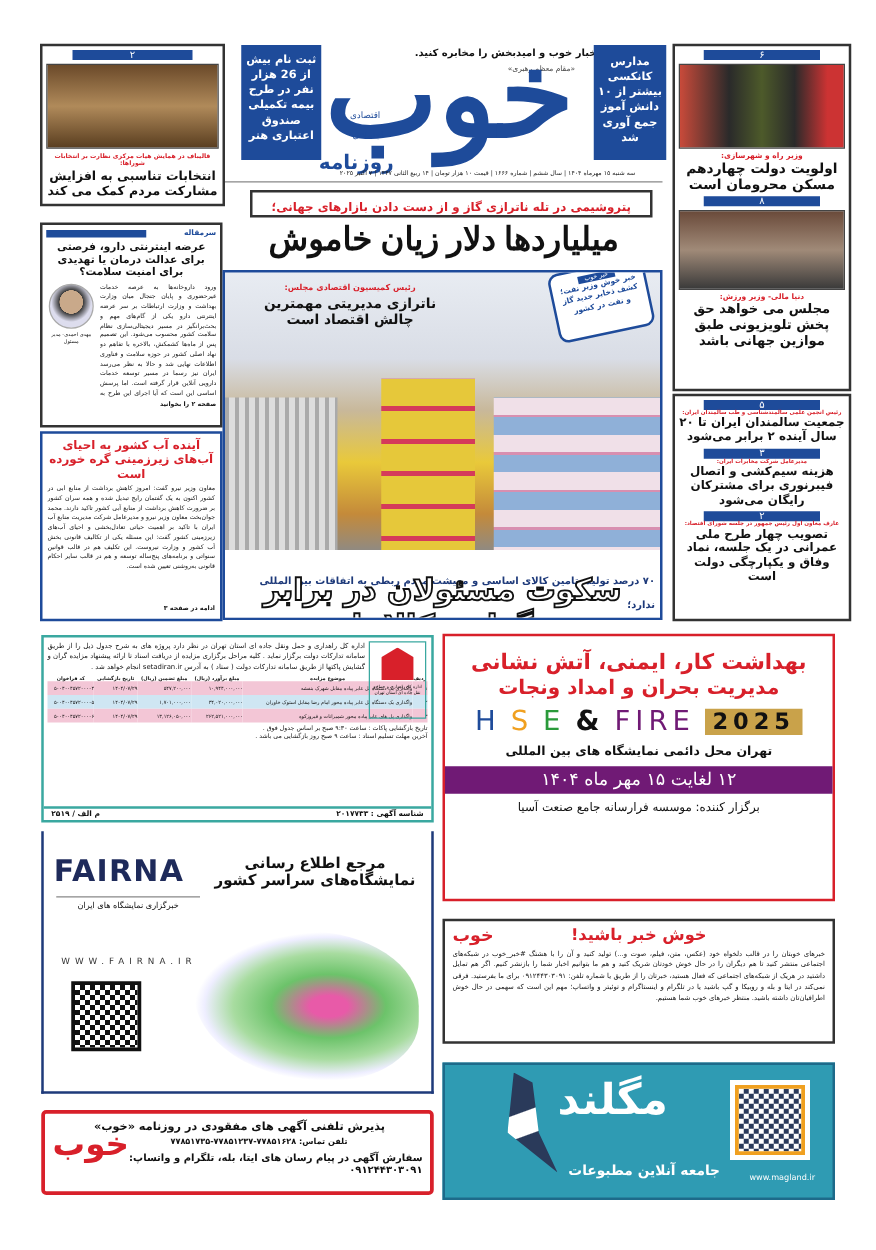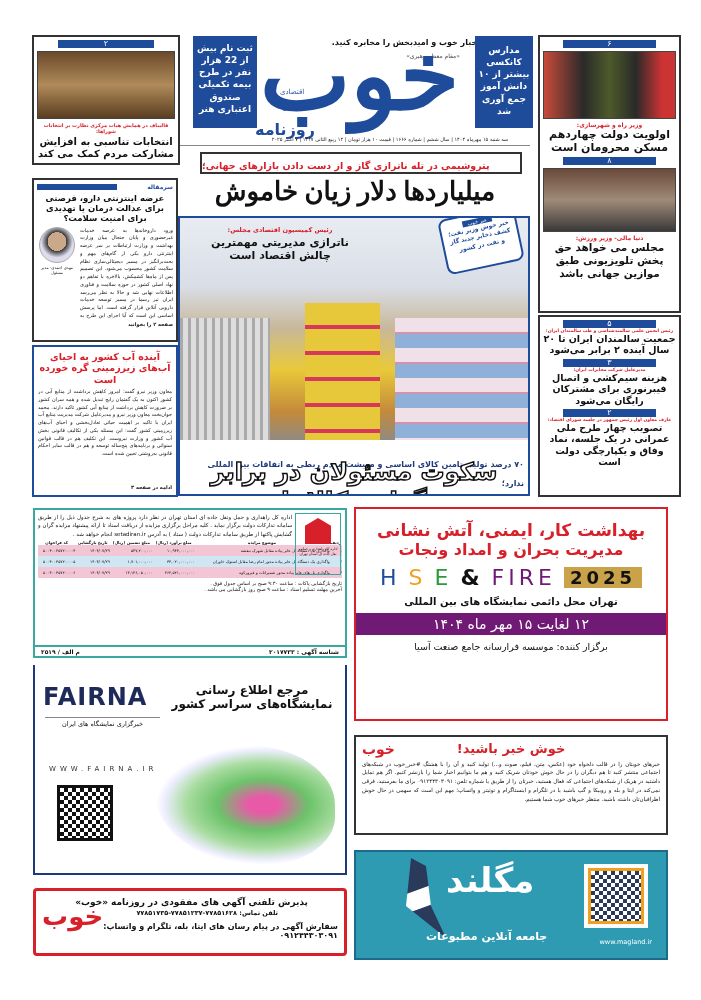--- a/index.html
+++ b/index.html
@@ -21,21 +21,21 @@
   <div class="abs" style="right:60px;top:30px;font-size:8px;font-weight:bold">اخبار خوب و امیدبخش را مخابره کنید.</div>
   <div class="abs" style="right:80px;top:44px;font-size:6px;color:#444">«مقام معظم رهبری»</div>
   <div class="abs blue" style="left:10px;top:20px;font-size:96px;font-weight:bold;line-height:1;font-family:'DejaVu Serif',serif">خوب</div>
   <div class="abs blue" style="left:5px;top:112px;font-size:16px;font-weight:bold;transform:translateX(0)">روزنامه</div>
   <div class="abs blue" style="left:30px;top:80px;font-size:7px">اقتصادی</div>
   <div class="abs blue" style="left:32px;top:96px;font-size:7px">اجتماعی</div>
 </div>
 <div class="abs" style="left:240px;top:136px;width:300px;font-size:5px;text-align:center;color:#222">سه شنبه ۱۵ مهرماه ۱۴۰۴ | سال ششم | شماره ۱۶۶۶ | قیمت ۱۰ هزار تومان | ۱۴ ربیع الثانی ۱۴۴۷ | ۷ اکتبر ۲۰۲۵</div>
 <div class="abs" style="left:180px;top:145px;width:350px;border-top:1px solid #888"></div>
 
-<div class="abs" style="left:193px;top:36px;width:64px;height:92px;background:#1e4b9a;color:#fff;font-size:9px;font-weight:bold;text-align:center;padding:6px 3px;line-height:1.35">ثبت نام بیش از 22 هزار نفر در طرح بیمه تکمیلی صندوق اعتباری هنر</div>
+<div class="abs" style="left:193px;top:36px;width:64px;height:92px;background:#1e4b9a;color:#fff;font-size:9px;font-weight:bold;text-align:center;padding:6px 3px;line-height:1.35">ثبت نام بیش از 26 هزار نفر در طرح بیمه تکمیلی صندوق اعتباری هنر</div>
 <div class="abs" style="left:475px;top:36px;width:58px;height:92px;background:#1e4b9a;color:#fff;font-size:9px;font-weight:bold;text-align:center;padding:8px 3px;line-height:1.35">مدارس کانکسی بیشتر از ۱۰ دانش آموز جمع آوری شد</div>
 
 <div class="abs frame" style="left:32px;top:35px;width:148px;height:130px;padding:3px">
   <div class="sec-no">۲</div>
   <div class="photo" style="height:68px;margin-top:3px;background:linear-gradient(180deg,#6b4a2a,#b08a5a 50%,#5a3e20)"></div>
   <div class="kicker" style="font-size:5px;margin-top:3px">قالیباف در همایش هیات مرکزی نظارت بر انتخابات شوراها:</div>
   <div class="hl" style="font-size:10px;margin-top:2px">انتخابات تناسبی به افزایش مشارکت مردم کمک می کند</div>
 </div>
 
 <div class="abs frame" style="left:32px;top:178px;width:146px;height:164px;padding:3px">
@@ -53,21 +53,21 @@
   </div>
   <div style="font-size:5px;font-weight:bold;margin-top:2px">صفحه ۲ را بخوانید</div>
 </div>
 
 <div class="abs" style="left:32px;top:345px;width:146px;height:152px;border:2px solid #1e4b9a;padding:4px">
   <div class="hl red" style="font-size:9.5px">آینده آب کشور به احیای آب‌های زیرزمینی گره خورده است</div>
   <div class="small" style="font-size:5px;height:94px;overflow:hidden;margin-top:3px">معاون وزیر نیرو گفت: امروز کاهش برداشت از منابع آبی در کشور اکنون به یک گفتمان رایج تبدیل شده و همه سران کشور بر ضرورت کاهش برداشت از منابع آبی کشور تاکید دارند. محمد جوان‌بخت معاون وزیر نیرو و مدیرعامل شرکت مدیریت منابع آب ایران با تاکید بر اهمیت حیاتی تعادل‌بخشی و احیای آب‌های زیرزمینی کشور گفت: این مسئله یکی از تکالیف قانونی بخش آب کشور و وزارت نیروست. این تکلیف هم در قالب قوانین سنواتی و برنامه‌های پنج‌ساله توسعه و هم در قالب سایر احکام قانونی به‌روشنی تعیین شده است.</div>
   <div style="font-size:5px;font-weight:bold;margin-top:2px">ادامه در صفحه ۳</div>
 </div>
 
-<div class="abs frame" style="left:200px;top:152px;width:322px;height:22px;text-align:left">
+<div class="abs frame" style="left:200px;top:152px;width:322px;height:22px;text-align:center">
   <span class="red" style="font-size:9.5px;font-weight:bold;line-height:20px">پتروشیمی در تله ناترازی گاز و از دست دادن بازارهای جهانی؛</span>
 </div>
 <div class="abs hl" style="left:180px;top:176px;width:350px;font-size:26px;font-family:Liberation Serif, serif">میلیاردها دلار زیان خاموش</div>
 
 <div class="abs" style="left:178px;top:216px;width:352px;height:280px;border:2px solid #1e4b9a;background:linear-gradient(180deg,#e8ecf2 0%,#d9dde6 25%,#c8b89a 40%,#e9c93a 55%,#c48a3a 70%,#7a8aa0 85%,#cbd2dc 100%);overflow:hidden">
   <div class="abs" style="left:0;top:100px;width:90px;height:130px;background:repeating-linear-gradient(90deg,#aaa 0 3px,#ddd 3px 8px)"></div>
   <div class="abs" style="left:125px;top:85px;width:75px;height:160px;background:repeating-linear-gradient(180deg,#e6c83a 0 22px,#d53a5a 22px 26px)"></div>
   <div class="abs" style="left:215px;top:100px;width:137px;height:140px;background:repeating-linear-gradient(180deg,#f0e0e8 0 14px,#d88fb0 14px 16px,#8fb0d8 16px 30px)"></div>
   <div class="abs" style="left:20px;top:8px;width:160px;text-align:center">
     <div class="kicker" style="font-size:6.5px">رئیس کمیسیون اقتصادی مجلس:</div>
@@ -185,21 +185,21 @@
   <div style="position:relative">
     <span class="abs red" style="left:0;top:0;font-size:14px;font-weight:bold">خوب</span>
     <div class="red hl" style="font-size:13px">خوش خبر باشید!</div>
   </div>
   <div class="small" style="font-size:5.5px;margin-top:3px;line-height:1.6">خبرهای خوبتان را در قالب دلخواه خود (عکس، متن، فیلم، صوت و...) تولید کنید و آن را با هشتگ #خبر_خوب در شبکه‌های اجتماعی منتشر کنید تا هم دیگران را در حال خوش خودتان شریک کنید و هم ما بتوانیم اخبار شما را بازنشر کنیم. اگر هم تمایل داشتید در هریک از شبکه‌های اجتماعی که فعال هستید، خبرتان را از طریق یا شماره تلفن: ۰۹۱۲۴۴۳۰۳۰۹۱ برای ما بفرستید. فرقی نمی‌کند در ایتا و بله و روبیکا و گپ باشید یا در تلگرام و اینستاگرام و توئیتر و واتساپ؛ مهم این است که سهمی در حال خوش اطرافیان‌تان داشته باشید. منتظر خبرهای خوب شما هستیم.</div>
 </div>
 
 <div class="abs" style="left:354px;top:850px;width:314px;height:110px;background:#2f9bb3;border:2px solid #1e6a8a">
   <div class="abs" style="left:40px;top:6px;width:50px;height:80px;background:linear-gradient(160deg,#2a3a5a 40%,#fff 41%,#fff 60%,#2a3a5a 61%);clip-path:polygon(30% 0,60% 10%,70% 60%,100% 100%,50% 75%,20% 60%)"></div>
   <div class="abs" style="left:90px;top:8px;font-size:34px;font-weight:bold;color:#fff">مگلند</div>
-  <div class="abs" style="left:70px;top:78px;font-size:11px;font-weight:bold;color:#fff;width:150px;text-align:left">جامعه آنلاین مطبوعات</div>
+  <div class="abs" style="left:70px;top:78px;font-size:11px;font-weight:bold;color:#fff;width:150px;text-align:right">جامعه آنلاین مطبوعات</div>
   <div class="abs" style="right:18px;top:12px;width:64px;height:64px;background:#fff;padding:4px">
     <div style="width:100%;height:100%;background:repeating-conic-gradient(#2a3a5a 0 25%,#fff 0 50%) 0 0/8px 8px;border:3px solid #f0a020"></div>
   </div>
   <div class="abs" style="right:14px;top:86px;font-size:6.5px;color:#fff;direction:ltr">www.magland.ir</div>
 </div>
 
 <div class="abs" style="left:33px;top:888px;width:314px;height:68px;border:3px solid #d8202a;border-radius:4px;padding:6px">
   <span class="abs red" style="left:6px;top:10px;font-size:26px;font-weight:bold">خوب</span>
   <div style="font-size:9px;font-weight:bold;margin-right:30px">پذیرش تلفنی آگهی های مفقودی در روزنامه «خوب»</div>
   <div style="font-size:6.5px;font-weight:bold;margin-right:60px;margin-top:2px">تلفن تماس: ۷۷۸۵۱۶۲۸-۷۷۸۵۱۲۳۷-۷۷۸۵۱۷۳۵</div>

